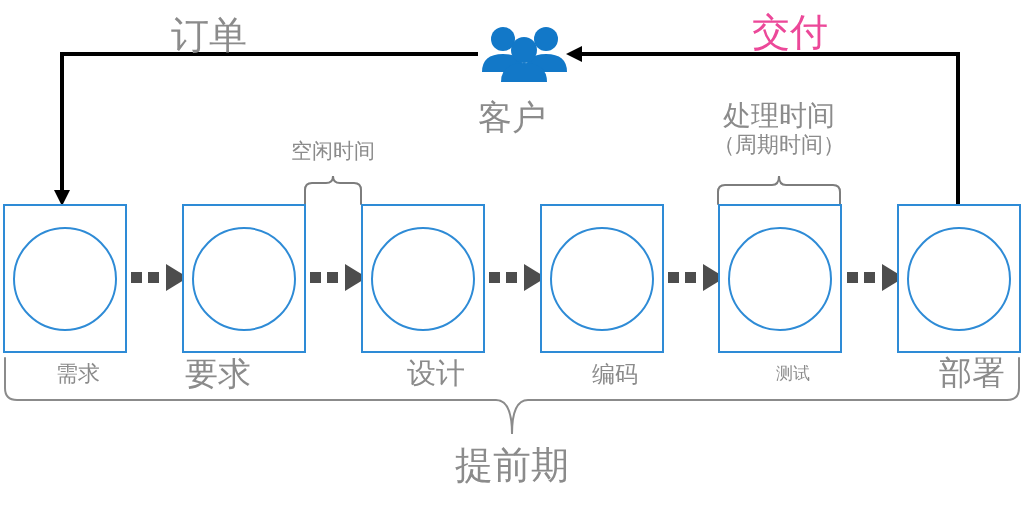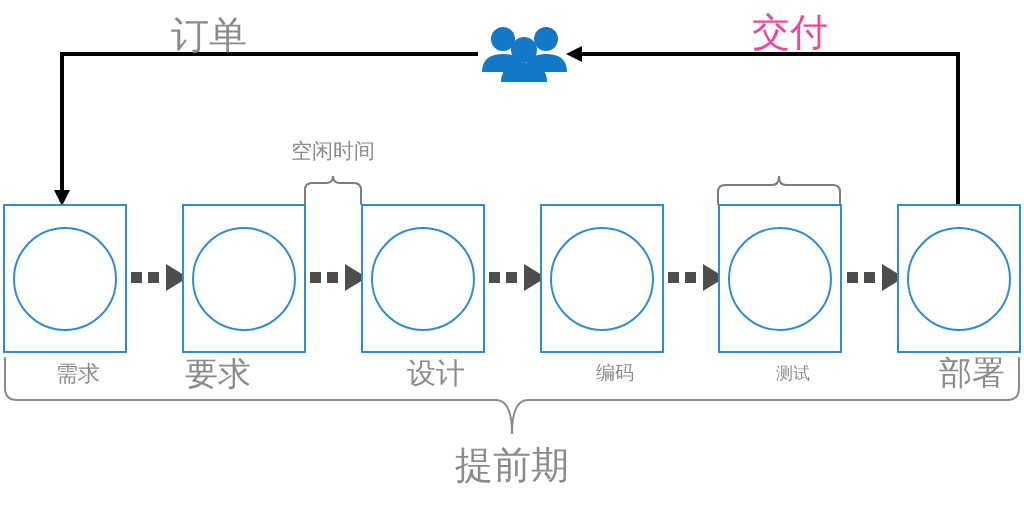--- a/index.html
+++ b/index.html
@@ -242,29 +242,34 @@
       <div class="stage-ring"></div>
     </div>
   </div>
 
   <div class="stage-label" style="left:65px;  top:363px; font-size:22px;">需求</div>
 
   <div class="stage-label" style="left:205px; top:357px; font-size:33px;">要求</div>
 
   <div class="stage-label" style="left:423px; top:359px; font-size:29px;">设计</div>
 
-  <div class="stage-label" style="left:602px; top:363px; font-size:19px;text-align:center;">编码</div>
+  <div class="stage-label" style="left:602px; top:363px; font-size:23px;text-align:center;">编码</div>
 
   <div class="stage-label" style="left:780px; top:365px; font-size:17px;">测试</div>
 
   <div class="stage-label" style="left:959px; top:356px; font-size:33px;">部署</div>
 
   <div class="annot" style="left:209px; top:16px; font-size:38px;">订单</div>
 
   <div class="annot strong" style="left:790px; top:13px; font-size:38px;">交付</div>
 
+  <div class="annot" style="left:512px; top:100px; font-size:34px;">客户</div>
 
   <div class="annot" style="left:333px; top:140px; font-size:21px;">空闲时间</div>
 
+  <div class="annot annot-two-line" style="left:779px; top:100px;">
+    <div style="font-size:28px;">处理时间</div>
+    <div style="font-size:22px;">（周期时间）</div>
+  </div>
 
   <div class="annot" style="left:512px; top:446px; font-size:38px;">提前期</div>
 
 </div>
 
 </body></html>

